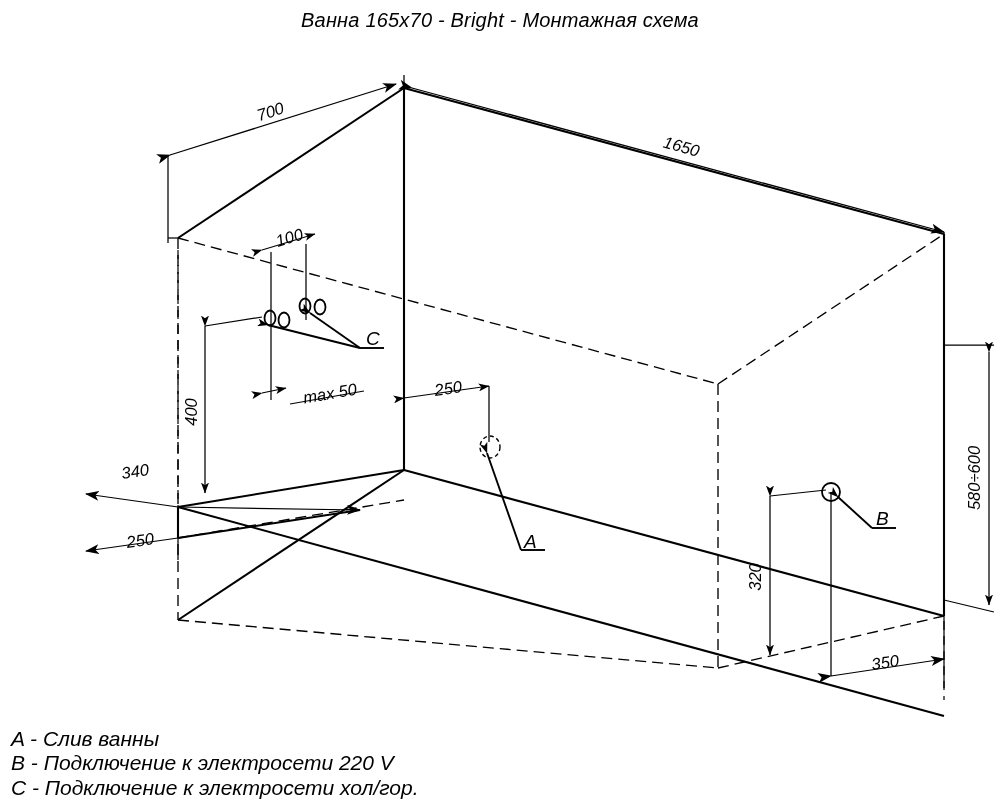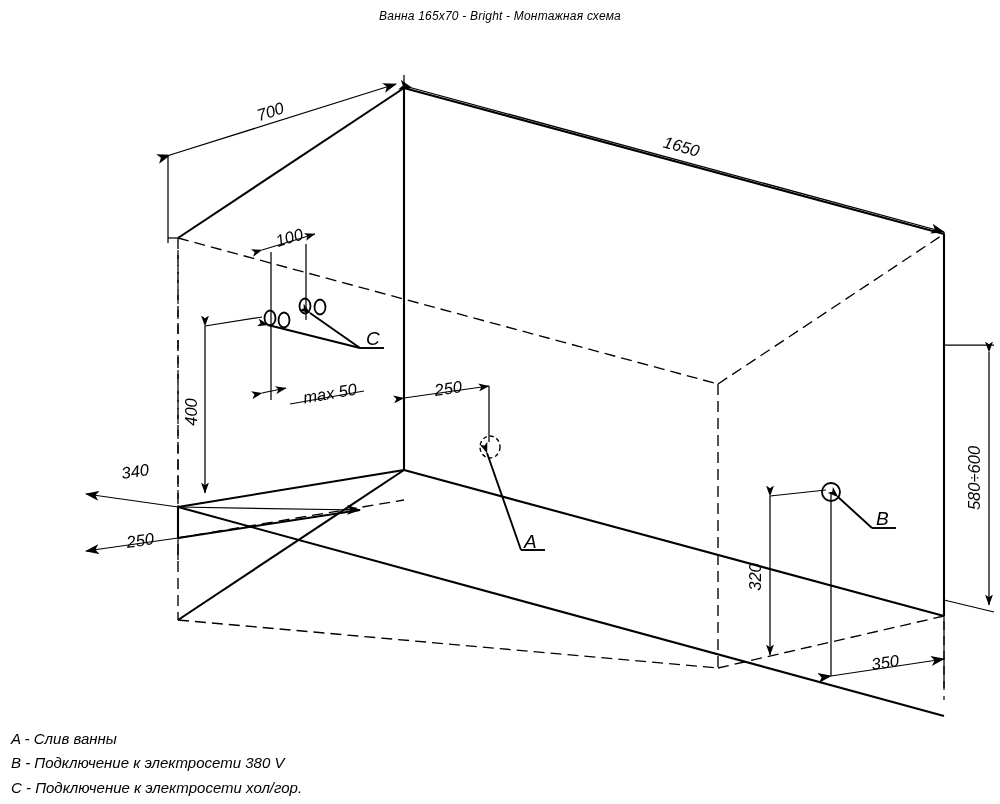--- a/index.html
+++ b/index.html
@@ -21,32 +21,32 @@
     background: #ffffff;
   }
   .title {
     position: absolute;
     top: 9px;
     left: 0;
     width: 1000px;
     text-align: center;
     font-family: "Liberation Sans", sans-serif;
     font-style: italic;
-    font-size: 12px;
+    font-size: 20px;
     color: #000000;
     letter-spacing: 0.2px;
     white-space: nowrap;
   }
   .legend {
     position: absolute;
     left: 11px;
     bottom: 4px;
     font-family: "Liberation Sans", sans-serif;
     font-style: italic;
-    font-size: 15px;
+    font-size: 21px;
     line-height: 24.5px;
     color: #000000;
     white-space: nowrap;
   }
   .legend div { white-space: nowrap; }
   svg#drawing {
     position: absolute;
     top: 0; left: 0;
     width: 1000px;
     height: 804px;
@@ -217,17 +217,17 @@
 
     <g>
       <path class="axis" d="M178,250 L178,507"></path>
       <path class="axis" d="M944,606 L944,700"></path>
     </g>
 
   </svg>
 
   <div class="legend">
     <div>A - Слив ванны</div>
-    <div>B - Подключение к электросети 380 V</div>
+    <div>B - Подключение к электросети 220 V</div>
     <div>C - Подключение к электросети хол/гор.</div>
   </div>
 
 </div>
 
 </body></html>

